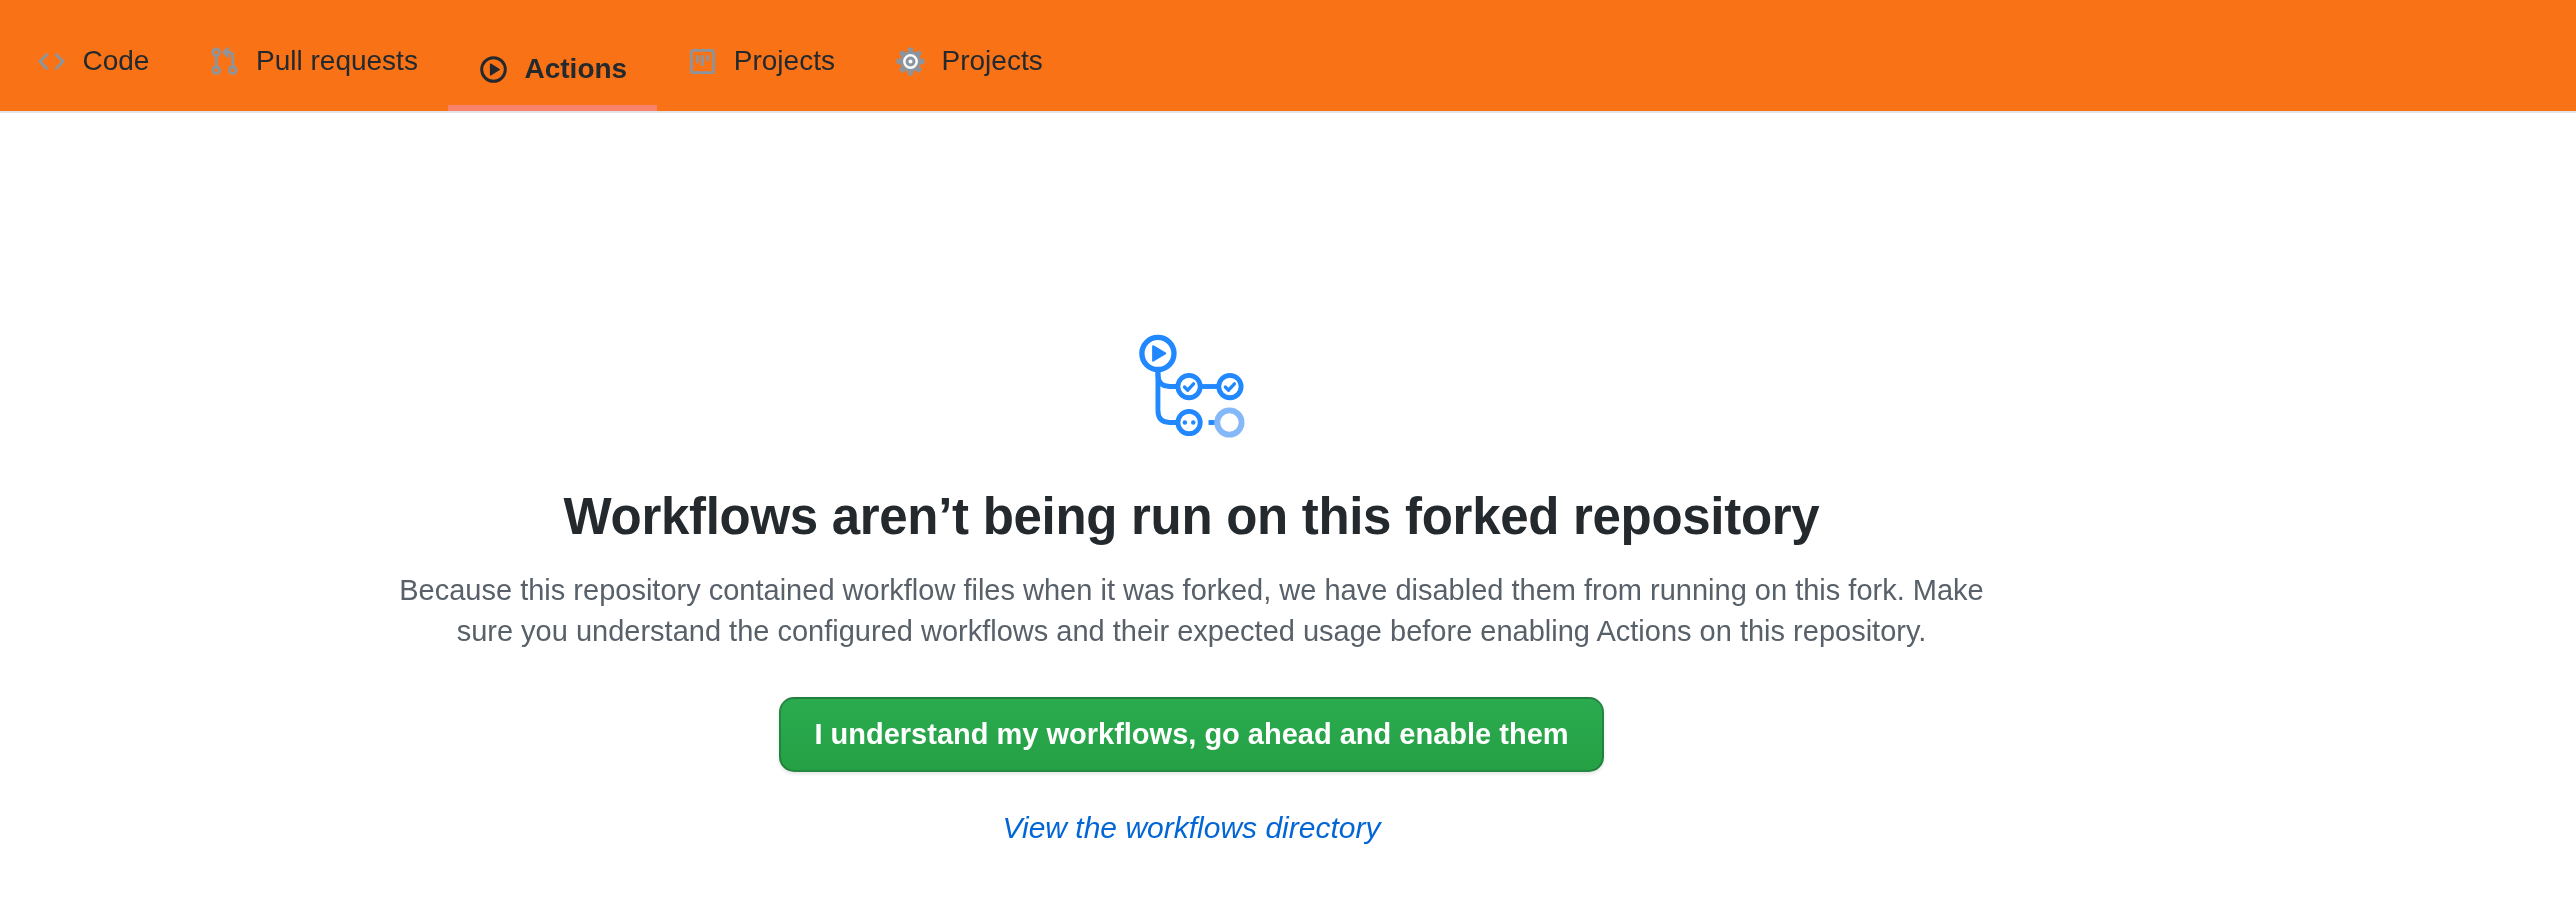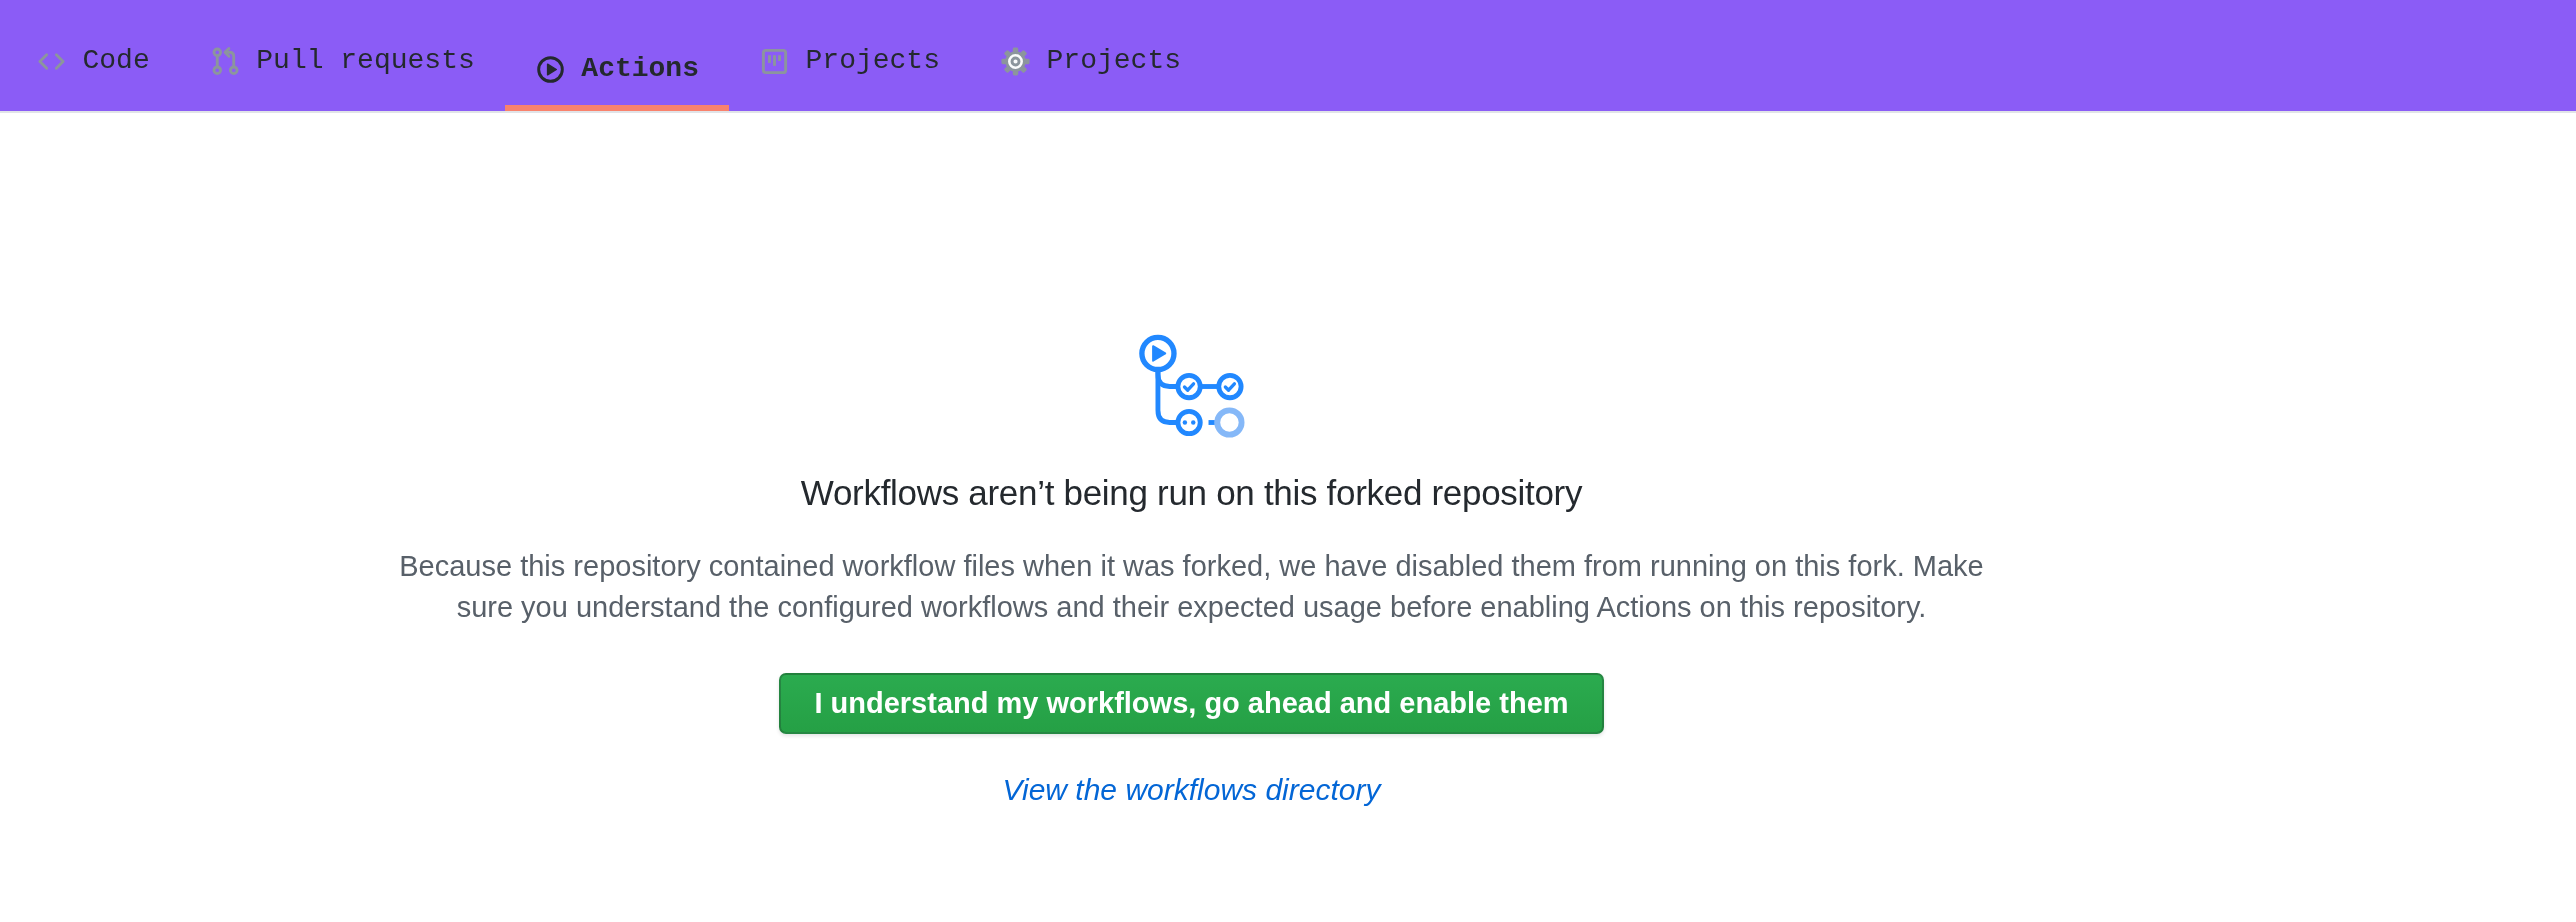--- a/index.html
+++ b/index.html
@@ -2,25 +2,24 @@
 <html><head>
 <meta charset="utf-8">
 <style>
   * { margin: 0; padding: 0; box-sizing: border-box; }
   html, body { width: 2576px; height: 923px; background: #ffffff;
     font-family: "Liberation Sans", sans-serif; color: #24292e; overflow: hidden; }
 
   
   .repo-nav {
     width: 100%; height: 113px;
-    background: #8b5cf6;
+    background: #f97316;
     border-bottom: 2px solid #e1e4e8;
     display: flex; align-items: stretch;
     padding-left: 5.9px;
-    font-family: Liberation Mono, monospace;
   }
   .tab {
     position: relative;
     display: flex; align-items: center; gap: 15.6px;
     padding: 11.7px 30px 0 30px;
     font-size: 28px; line-height: 1;
     color: #24292e; text-decoration: none; cursor: pointer;
     white-space: nowrap;
   }
   .tab .t-icon { width: 31px; height: 31px; color: #8c959d; flex: none; display: block; }
@@ -30,38 +29,38 @@
   .tab-underline {
     position: absolute; left: 0; right: 0; bottom: 0;
     height: 5.9px; background: #f9826c; display: none;
   }
   .tab.active .tab-underline { display: block; }
 
   
   .main { width: 2383px; text-align: center; }
   .wf-illustration { margin-top: 221px; width: 107px; height: 106px; display: inline-block; }
   .bs-heading {
-    margin-top: 21px;
-    font-size: 35px; line-height: 55px; font-weight: 400; color: #24292e;
+    margin-top: 45px;
+    font-size: 51px; line-height: 55px; font-weight: 700; color: #24292e;
     letter-spacing: -0.3px;
   }
   .bs-desc {
     margin: 26px auto 0 auto;
     max-width: 1642px;
     font-size: 29px; line-height: 41px; color: #586069;
   }
   .bs-btn {
     margin-top: 45px;
     display: inline-block;
-    height: 61px; padding: 0 33px;
+    height: 75px; padding: 0 33px;
     font-family: "Liberation Sans", sans-serif;
     font-size: 29px; font-weight: 700; color: #ffffff;
     background: linear-gradient(-180deg, #2bab4f 0%, #25a045 100%);
     border: 2px solid rgba(27,31,35,0.25);
-    border-radius: 7px;
+    border-radius: 15px;
     box-shadow: 0 2px 3.9px rgba(27,31,35,0.12);
     cursor: pointer;
   }
   .bs-link-row { margin-top: 39px; }
   .bs-link {
     font-size: 30px; color: #0366d6; text-decoration: none; cursor: pointer; font-style: italic;
   }
 </style>
 </head>
 <body>

